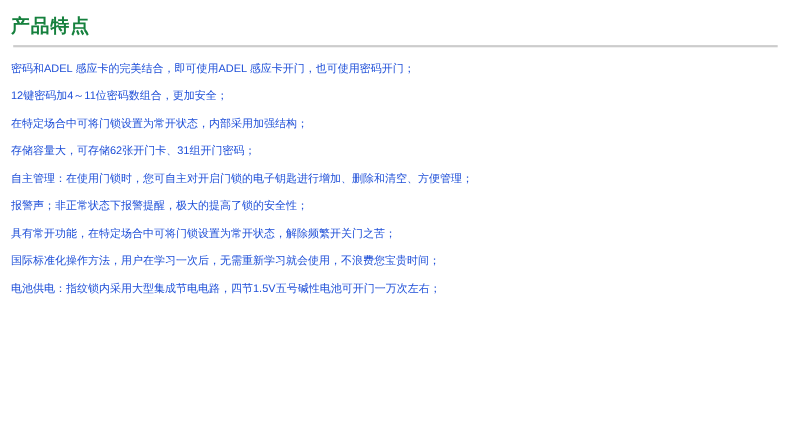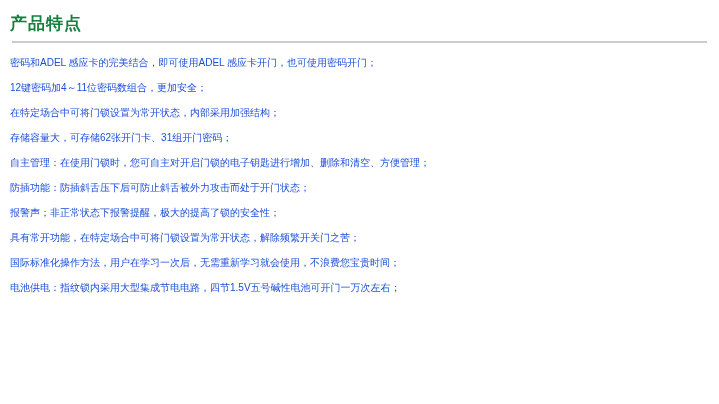--- a/index.html
+++ b/index.html
@@ -46,19 +46,18 @@
 
 <div class="section">
   <h2 class="section-title">产品特点</h2>
   <hr class="section-divider">
   <div class="feature-list">
     <div class="feature-line">密码和ADEL 感应卡的完美结合，即可使用ADEL 感应卡开门，也可使用密码开门；</div>
     <div class="feature-line">12键密码加4～11位密码数组合，更加安全；</div>
     <div class="feature-line">在特定场合中可将门锁设置为常开状态，内部采用加强结构；</div>
     <div class="feature-line">存储容量大，可存储62张开门卡、31组开门密码；</div>
     <div class="feature-line">自主管理：在使用门锁时，您可自主对开启门锁的电子钥匙进行增加、删除和清空、方便管理；</div>
-    <div class="feature-line">防插功能：防插斜舌压下后可防止斜舌被外力攻击而处于开门状态；</div>
     <div class="feature-line">报警声；非正常状态下报警提醒，极大的提高了锁的安全性；</div>
     <div class="feature-line">具有常开功能，在特定场合中可将门锁设置为常开状态，解除频繁开关门之苦；</div>
     <div class="feature-line">国际标准化操作方法，用户在学习一次后，无需重新学习就会使用，不浪费您宝贵时间；</div>
     <div class="feature-line">电池供电：指纹锁内采用大型集成节电电路，四节1.5V五号碱性电池可开门一万次左右；</div>
   </div>
 </div>
 
 </body></html>

